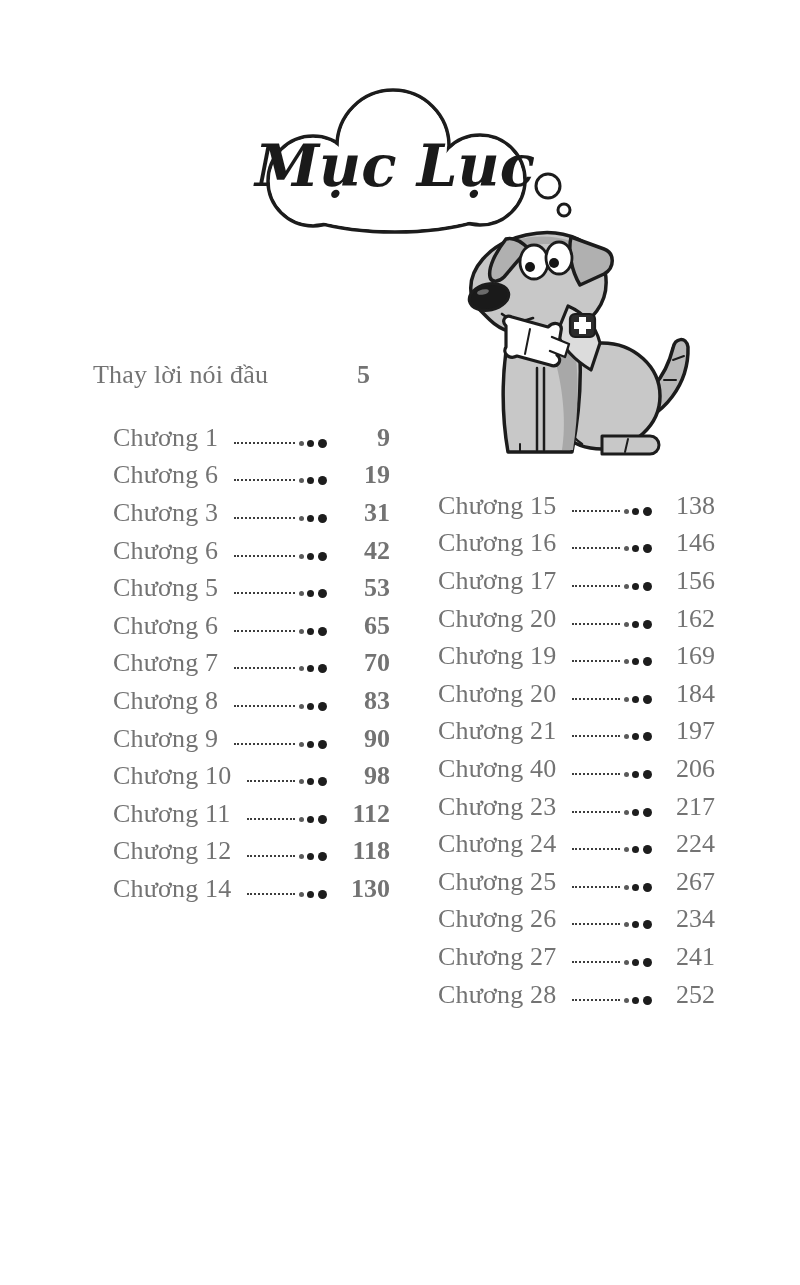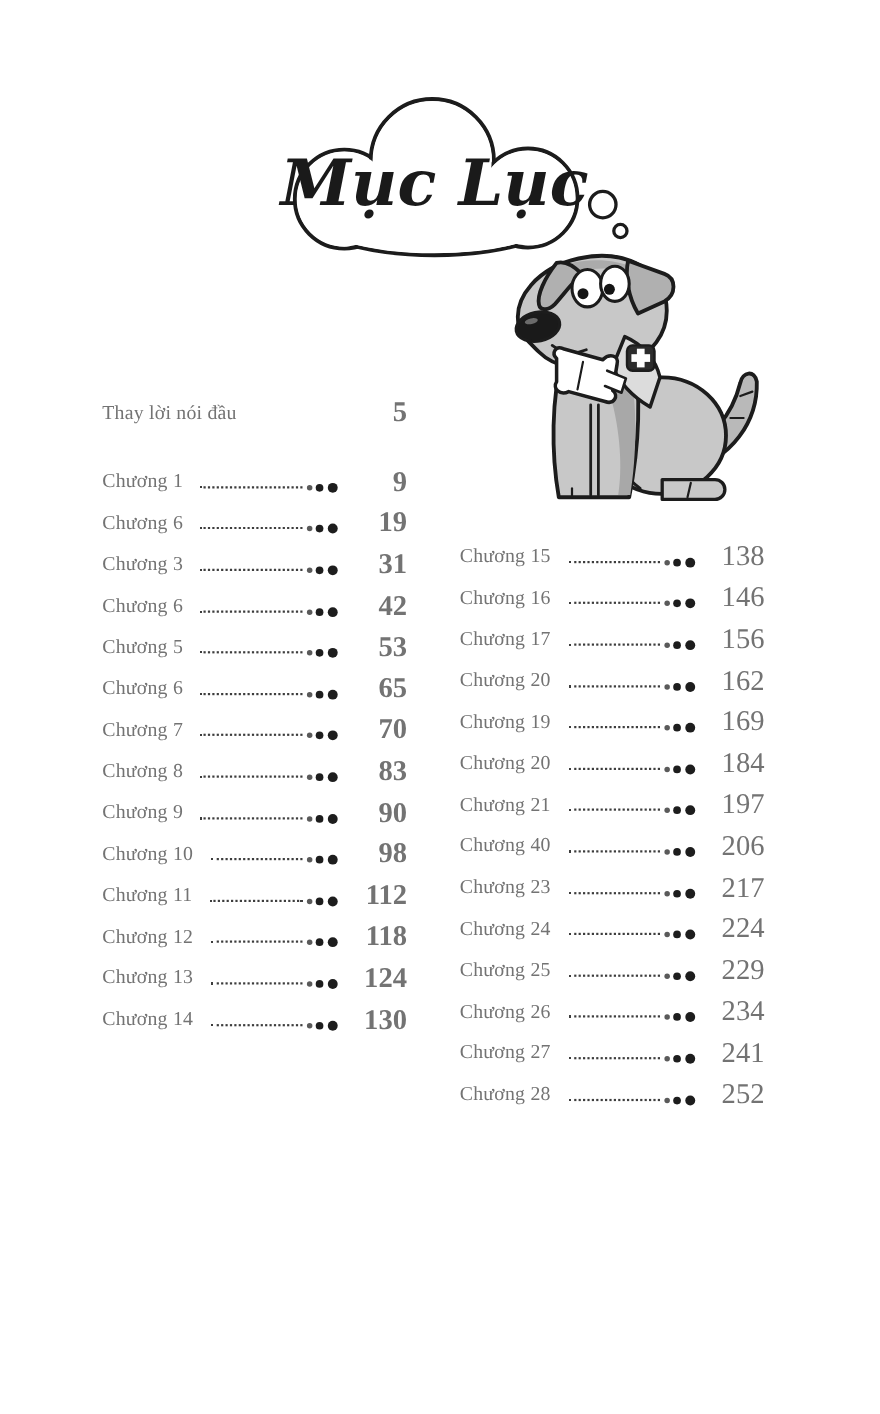--- a/index.html
+++ b/index.html
@@ -18,26 +18,26 @@
   .cloud-wrap { position:absolute; left:250px; top:86px; width:345px; height:155px; }
 
   
   .dog-wrap { position:absolute; left:452px; top:210px; width:245px; height:252px; }
 
   
   .preface-row {
     position:absolute; left:93px; top:356px; width:282px;
     display:flex; align-items:center; height:38px;
   }
-  .toc-col { position:absolute; width:282px; }
+  .toc-col { position:absolute; width:282px;margin-left:20px; }
   .toc-col.left  { left:93px;  top:419px; }
   .toc-col.right { left:418px; top:487px; }
 
   .toc-row { display:flex; align-items:center; height:37.6px; }
-  .row-label { font-size:18px; white-space:nowrap; letter-spacing:0.2px; }
+  .row-label { font-size:26px; white-space:nowrap; letter-spacing:0.2px; }
   .row-page  { font-size:26px; min-width:58px; text-align:right; padding-right:5px; }
   .toc-col.left .row-page, .preface-row .row-page { font-weight:bold; }
 
   .spacer { flex:1 1 auto; }
 
   .leader { flex:1 1 auto; position:relative; height:22px; margin:8px 10px 0 14px; }
   .leader::before {
     content:""; position:absolute; left:2px; right:32px; top:11px;
     border-top:2px dotted #3d3d3d;
   }
@@ -244,29 +244,20 @@
       <div class="toc-row">
         <span class="row-label">Chương 12</span>
         <span class="leader">
           <i class="d1"></i>
           <i class="d2"></i>
           <i class="d3"></i>
         </span>
         <span class="row-page">118</span>
       </div>
 
-      <div class="toc-row">
-        <span class="row-label">Chương 13</span>
-        <span class="leader">
-          <i class="d1"></i>
-          <i class="d2"></i>
-          <i class="d3"></i>
-        </span>
-        <span class="row-page">124</span>
-      </div>
 
       <div class="toc-row">
         <span class="row-label">Chương 14</span>
         <span class="leader">
           <i class="d1"></i>
           <i class="d2"></i>
           <i class="d3"></i>
         </span>
         <span class="row-page">130</span>
       </div>
@@ -374,21 +365,21 @@
         <span class="row-page">224</span>
       </div>
 
       <div class="toc-row">
         <span class="row-label">Chương 25</span>
         <span class="leader">
           <i class="d1"></i>
           <i class="d2"></i>
           <i class="d3"></i>
         </span>
-        <span class="row-page">229</span>
+        <span class="row-page">267</span>
       </div>
 
       <div class="toc-row">
         <span class="row-label">Chương 26</span>
         <span class="leader">
           <i class="d1"></i>
           <i class="d2"></i>
           <i class="d3"></i>
         </span>
         <span class="row-page">234</span>

